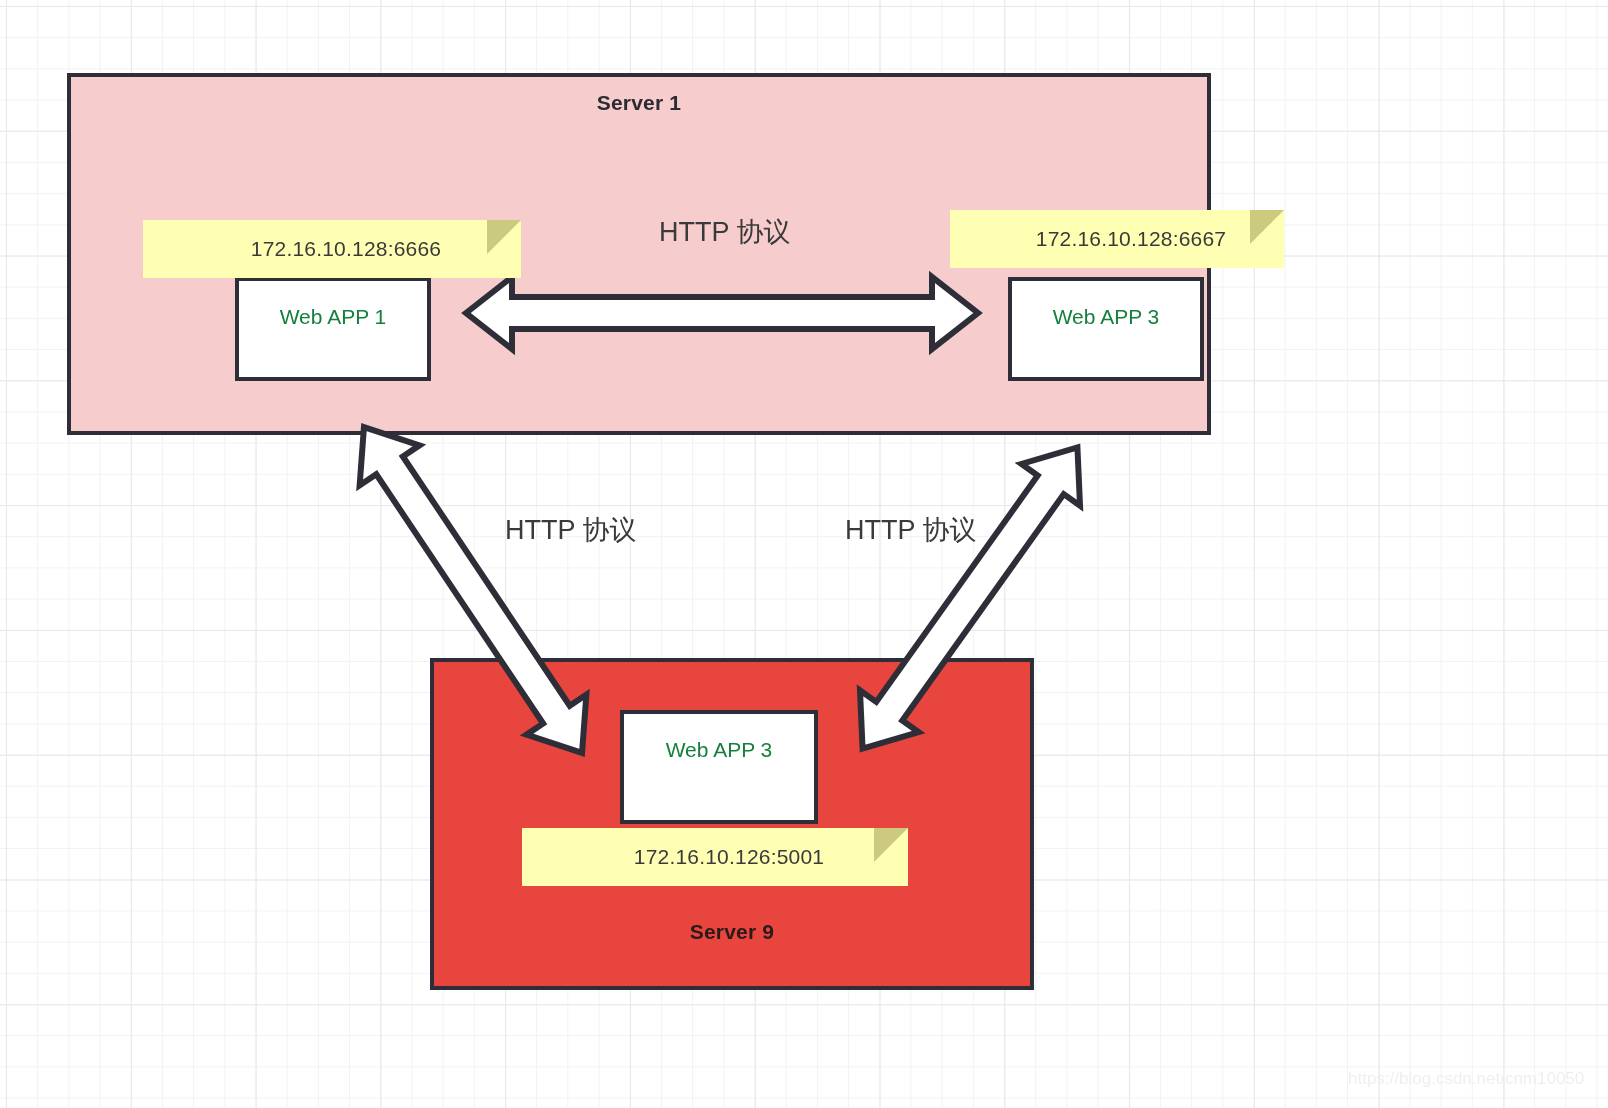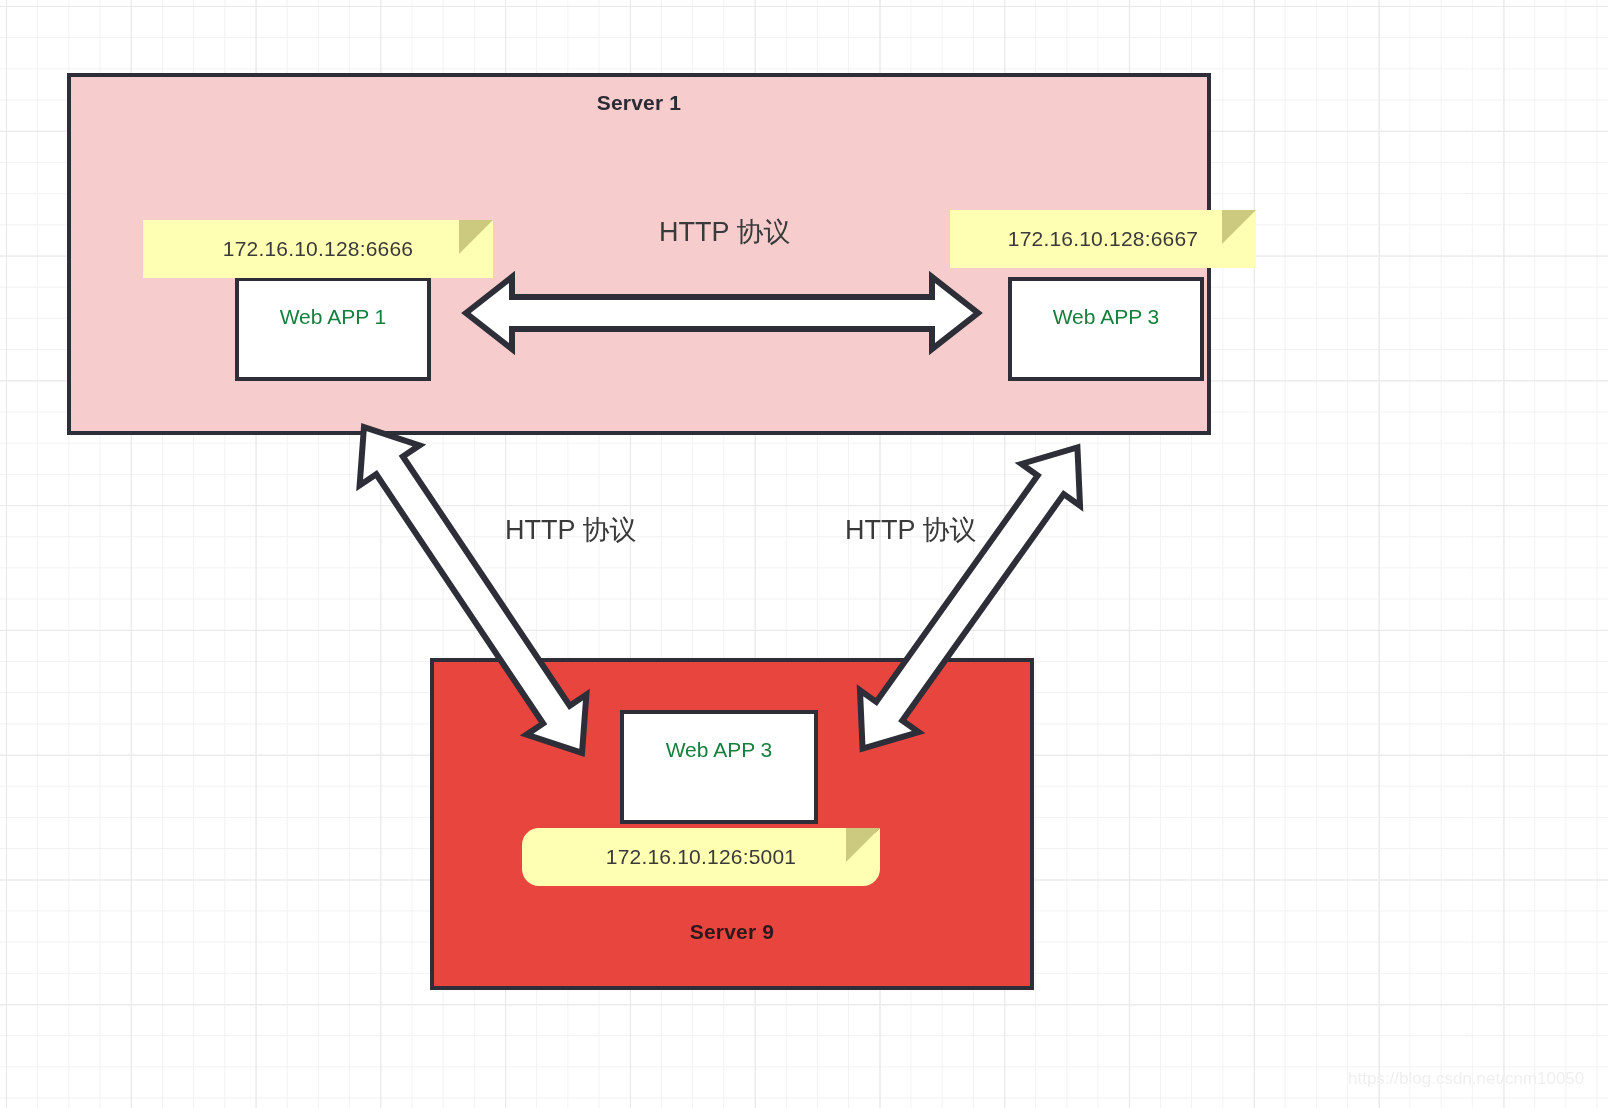--- a/index.html
+++ b/index.html
@@ -99,20 +99,21 @@
   #app1-box { left: 235px; top: 277px; width: 196px; height: 104px; }
   #app2-box { left: 1008px; top: 277px; width: 196px; height: 104px; }
   #app3-box { left: 620px; top: 710px; width: 198px; height: 114px; text-align: center; }
 
   .note {
     position: absolute;
     background: #ffffb3;
     display: flex;
     align-items: center;
     justify-content: center;
+    padding-left: 28px;
   }
   .note .note-text {
     font-size: 21px;
     color: #3a3a3a;
     white-space: nowrap;
     letter-spacing: 0.2px;
   }
   .note .fold {
     position: absolute;
     right: 0;
@@ -128,21 +129,21 @@
     right: 0;
     top: 0;
     width: 0;
     height: 0;
     border-style: solid;
     border-width: 34px 34px 0 0;
     border-color: #ccca7f transparent transparent transparent;
   }
   #note1 { left: 143px; top: 220px; width: 350px; height: 58px; }
   #note2 { left: 950px; top: 210px; width: 306px; height: 58px; }
-  #note3 { left: 522px; top: 828px; width: 358px; height: 58px; border-radius: 17px; }
+  #note3 { left: 522px; top: 828px; width: 358px; height: 58px; }
 
   .conn-label {
     position: absolute;
     font-size: 27px;
     color: #3a3a3a;
     white-space: nowrap;
   }
   #label-top { left: 659px; top: 214px; }
   #label-left { left: 505px; top: 512px; }
   #label-right { left: 845px; top: 512px; }

